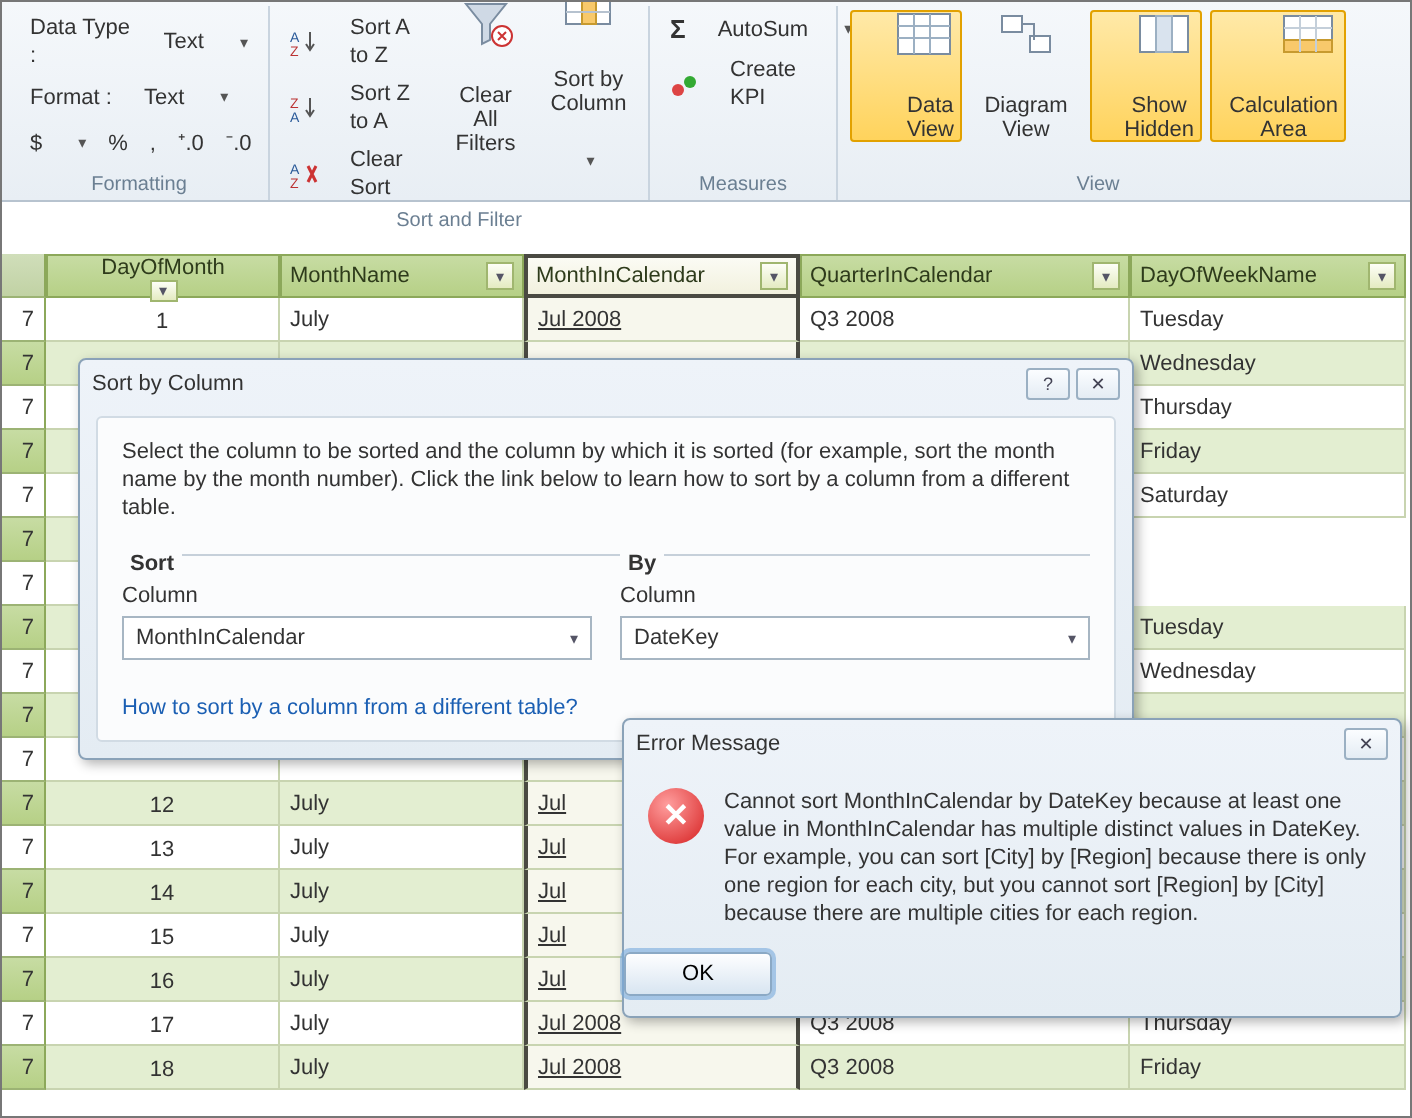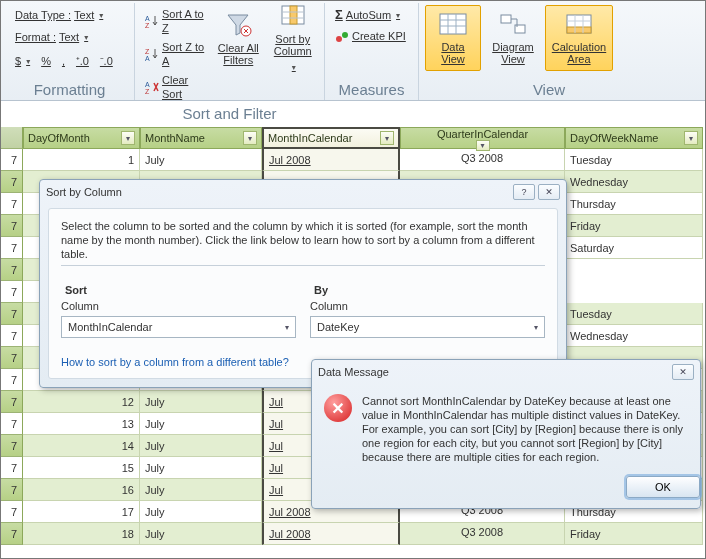--- a/index.html
+++ b/index.html
@@ -1,28 +1,28 @@
 <!DOCTYPE html>
 <html><head>
 <meta charset="utf-8">
 <style>
   * { box-sizing: border-box; margin: 0; padding: 0; font-family: "Segoe UI", Tahoma, sans-serif; }
   body { width: 706px; height: 559px; background: #fff; overflow: hidden; font-size: 11px; color: #333; position: relative; border: 1px solid #777; }
 
   
   .ribbon { background: linear-gradient(#f5f8fb,#e8eef4); border-bottom: 1px solid #b7c3cf; height: 100px; display: flex; padding: 2px 4px 0 4px; }
   .group { border-right: 1px solid #c9d4df; padding: 2px 6px 0 6px; display: flex; flex-direction: column; justify-content: space-between; }
-  .group-title { text-align: center; color: #6b7f92; font-size: 15px; padding: 2px 0; }
+  .group-title { text-align: center; color: #6b7f92; font-size: 10px; padding: 2px 0; }
   .group-body { display: flex; gap: 4px; flex: 1; }
   .stack { display: flex; flex-direction: column; gap: 1px; justify-content: flex-start; }
   .row { display: flex; gap: 3px; align-items: center; }
-  .btn { display: flex; align-items: center; gap: 3px; padding: 1px 3px; border: 1px solid transparent; border-radius: 2px; cursor: default; font-size: 11px; color: #333; line-height: 14px; text-decoration: underline; }
+  .btn { display: flex; align-items: center; gap: 16px; padding: 1px 3px; border: 1px solid transparent; border-radius: 2px; cursor: default; font-size: 11px; color: #333; line-height: 14px; }
   .big { flex-direction: column; align-items: center; justify-content: center; width: 56px; height: 66px; text-align: center; font-size: 11px; line-height: 12px; }
   .big.wide { width: 68px; }
-  .big.active { background: linear-gradient(#ffe9a8,#ffd35c); border: 1px solid #e2a100; }
+  .big.active { background: linear-gradient(#ffe9a8,#ffd35c); border: 1px solid #e2a100; align-items: flex-end; }
   .icon { display: inline-flex; align-items: center; justify-content: center; }
   .icon svg { display: block; }
   .dd-caret::after { content: "▾"; font-size: 8px; margin-left: 2px; color: #555; }
 
   
   .grid { position: absolute; top: 126px; left: 0; right: 0; }
   .head-row { display: flex; height: 22px; }
   .head-cell { background: linear-gradient(#c7dca3,#b6d086); border: 1px solid #8ca85a; display: flex; align-items: center; justify-content: space-between; padding: 0 4px; font-size: 11px; color: #2e3b1b; position: relative; }
   .head-cell.selected { background: linear-gradient(#fbfbf4,#f2f1de); border: 2px solid #4a4a42; }
   .drop-btn { width: 14px; height: 14px; background: linear-gradient(#fdfef7,#e4ebc1); border: 1px solid #a0b66f; display: flex; align-items: center; justify-content: center; font-size: 8px; color: #556; }
@@ -35,38 +35,38 @@
   .row-head { width: 22px; background: linear-gradient(#d0deba,#c1d2a4); border-right: 1px solid #8ca85a; border-bottom: 1px solid #9cb374; }
   .body-row.even .row-head { background: linear-gradient(#c7dca3,#b6d086); }
 
   
   .dialog { position: absolute; background: linear-gradient(#eef3f9,#e4ecf3); border: 1px solid #8aa2b8; box-shadow: 2px 2px 6px rgba(0,0,0,.3); border-radius: 4px; }
   .dialog-title { display: flex; align-items: center; justify-content: space-between; padding: 4px 6px; font-size: 11px; }
   .title-btns { display: flex; gap: 3px; }
   .title-btn { width: 22px; height: 16px; border: 1px solid #9bb0c3; background: linear-gradient(#fbfdff,#e4ecf4); border-radius: 2px; display: flex; align-items: center; justify-content: center; font-size: 9px; color: #445; }
   .dialog-body { margin: 4px 8px 8px 8px; }
   .panel { background: #fbfcfd; border: 1px solid #d1dbe4; border-radius: 3px; padding: 10px 12px; font-size: 11px; color: #333; }
-  .fieldset { border-top: 1px solid #c6d0da; margin-top: 4px; padding-top: 20px; position: relative; }
+  .fieldset { border-top: 1px solid #c6d0da; margin-top: 16px; padding-top: 0; position: relative; }
   .fs-row { display: flex; gap: 14px; margin-top: 6px; }
   .fs-col { flex: 1; }
   .legend { position: absolute; top: -8px; background: #fbfcfd; padding: 0 4px; font-weight: bold; font-size: 11px; }
   .combo { margin-top: 4px; height: 22px; border: 1px solid #a7b6c3; background: #fff; display: flex; align-items: center; justify-content: space-between; padding: 0 6px; font-size: 11px; }
   .combo .caret { font-size: 8px; color: #556; }
   .link { color: #1b5fb3; cursor: pointer; font-size: 11px; margin-top: 18px; display: inline-block; }
 
   .err-body { display: flex; gap: 10px; padding: 10px 12px 6px 12px; }
-  .btn-row { display: flex; justify-content: flex-end; padding: 6px 0 10px 0; }
+  .btn-row { display: flex; justify-content: flex-start; padding: 6px 0 10px 0; }
   .ok-btn { width: 74px; height: 22px; border: 1px solid #8ba9c5; background: linear-gradient(#fefeff,#d8e5f1); border-radius: 3px; font-size: 11px; box-shadow: 0 0 0 2px rgba(120,170,220,.6); }
   .err-icon { width: 28px; height: 28px; border-radius: 50%; background: radial-gradient(circle at 35% 30%, #ff9e9e, #d62020); color: #fff; display: flex; align-items: center; justify-content: center; font-weight: bold; font-size: 16px; flex-shrink: 0; }
 
   
-  .w-dom { width: 117px; }
+  .w-dom { width: 117px; flex-direction: column; }
   .w-mon { width: 122px; align-items: center; }
   .w-mic { width: 138px; }
-  .w-qic { width: 165px; flex-direction: column; }
+  .w-qic { width: 165px; }
   .w-dow { width: 138px; }
 </style>
 </head>
 <body>
 
 <div class="ribbon">
 
   <div class="group" style="width:130px">
     <div class="group-body" style="flex-direction:column;gap:2px;">
       <div class="btn">
@@ -193,20 +193,30 @@
       <div class="btn big">
         <span class="icon">
             <svg width="30" height="26">
               <rect x="3" y="3" width="10" height="8" fill="#fff" stroke="#7a8ca0"></rect>
               <rect x="17" y="13" width="10" height="8" fill="#fff" stroke="#7a8ca0"></rect>
               <path d="M13 7 h6 v8" stroke="#7a8ca0" fill="none"></path>
             </svg>
           </span>
         <span style="white-space:pre-line">Diagram
 View</span>
+      </div>
+      <div class="btn big active">
+        <span class="icon">
+            <svg width="30" height="26">
+              <rect x="3" y="3" width="24" height="18" fill="#fff" stroke="#7a8ca0"></rect>
+              <rect x="11" y="3" width="8" height="18" fill="#d9e3ee" stroke="#9cb0c3"></rect>
+            </svg>
+          </span>
+        <span style="white-space:pre-line">Show
+Hidden</span>
       </div>
       <div class="btn big wide active">
         <span class="icon">
             <svg width="30" height="26">
               <rect x="3" y="3" width="24" height="18" fill="#fff" stroke="#7a8ca0"></rect>
               <rect x="3" y="15" width="24" height="6" fill="#f8c96b" stroke="#c79a2f"></rect>
               <path d="M3 9 h24 M11 3 v18 M19 3 v18" stroke="#c4cfda"></path>
             </svg>
           </span>
         <span style="white-space:pre-line">Calculation
@@ -422,21 +432,21 @@
           </div>
         </div>
       </div>
       <a class="link">How to sort by a column from a different table?</a>
     </div>
   </div>
 </div>
 
 <div class="dialog" style="top:358px;left:310px;width:390px;">
   <div class="dialog-title">
-    <span>Data Message</span>
+    <span>Error Message</span>
     <div class="title-btns">
       <div class="title-btn">
           <span>✕</span>
         </div>
     </div>
   </div>
   <div class="err-body">
     <div class="err-icon">✕</div>
     <div style="line-height:14px;">Cannot sort MonthInCalendar by DateKey because at least one value in MonthInCalendar has multiple distinct values in DateKey. For example, you can sort [City] by [Region] because there is only one region for each city, but you cannot sort [Region] by [City] because there are multiple cities for each region.</div>
   </div>

